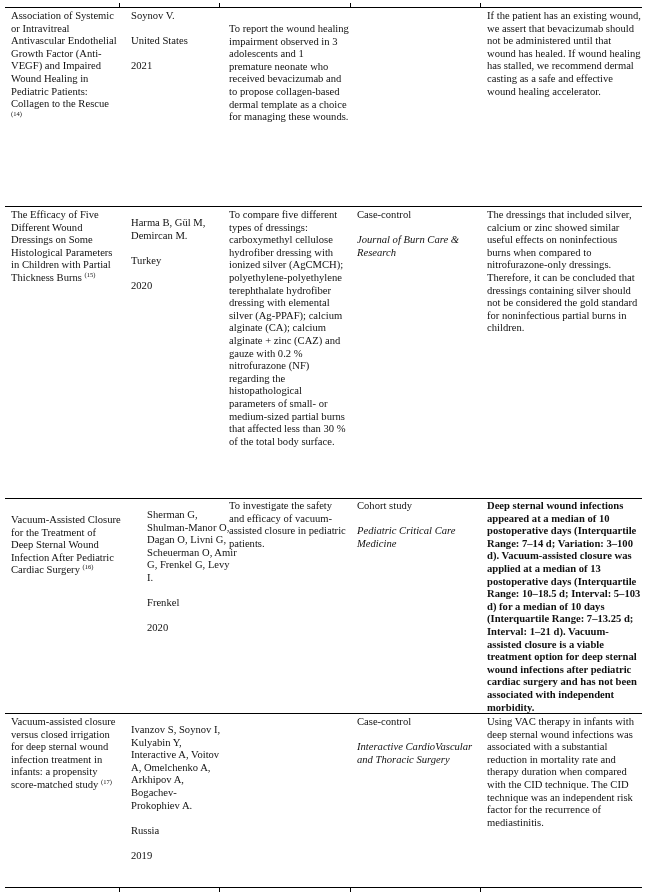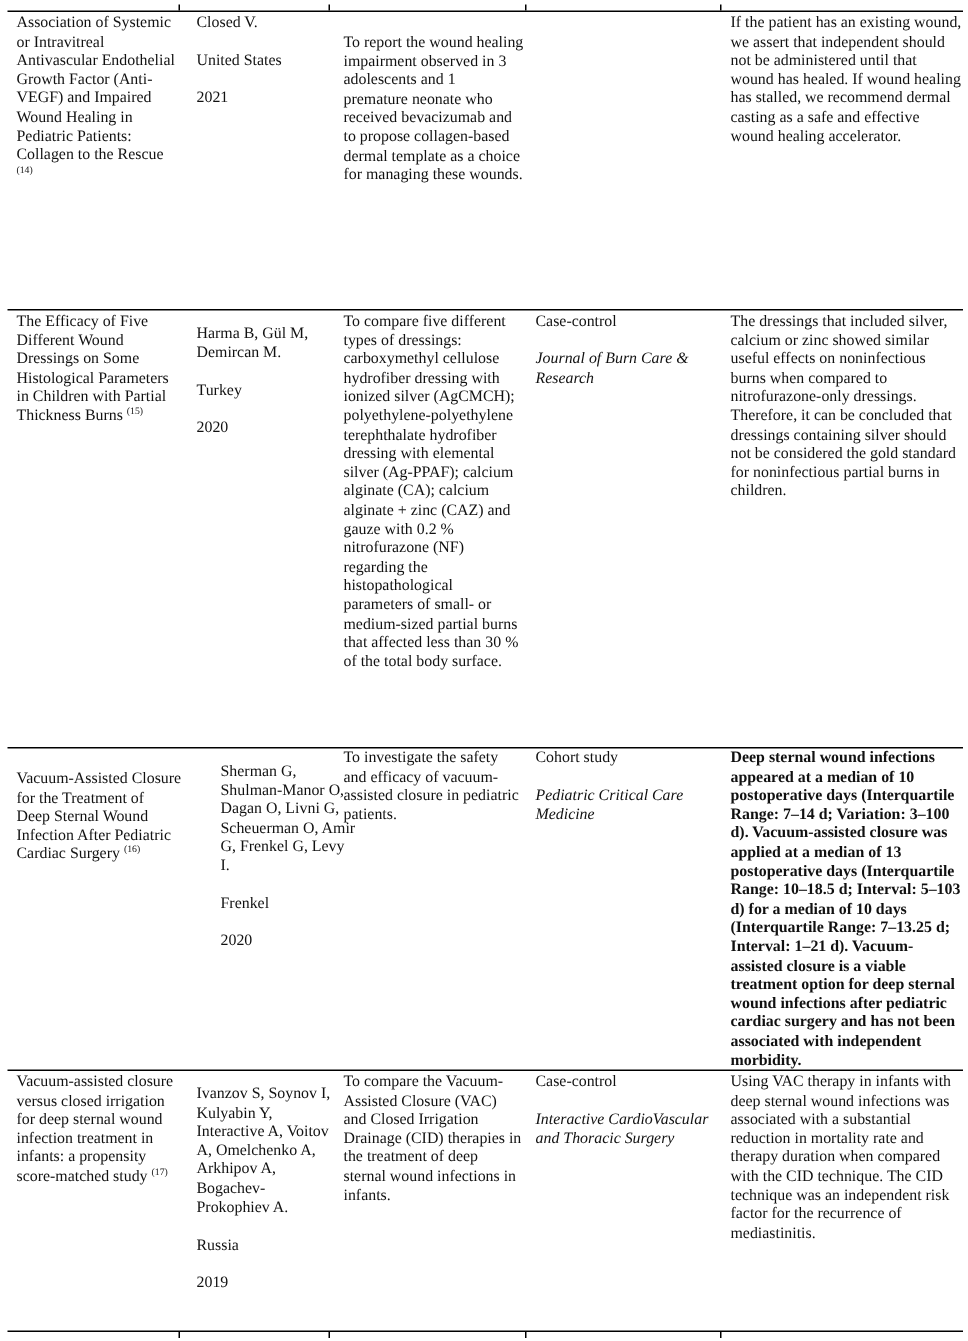--- a/index.html
+++ b/index.html
@@ -32,31 +32,31 @@
   <div class="tick" style="left:214px; top:-4px;"></div>
   <div class="tick" style="left:345px; top:-4px;"></div>
   <div class="tick" style="left:475px; top:-4px;"></div>
 
   <div class="row" style="top:0px; height:199px;">
     <div class="cell c1" style="top:2px;">
       <span>Association of Systemic or Intravitreal Antivascular Endothelial Growth Factor (Anti-VEGF) and Impaired Wound Healing in Pediatric Patients: Collagen to the Rescue</span>
       <sup>(14)</sup>
     </div>
     <div class="cell c2" style="top:2px;">
-      <p class="para">Closed V.</p>
+      <p class="para">Soynov V.</p>
       <div class="gap"></div>
       <p class="para">United States</p>
       <div class="gap"></div>
       <p class="para">2021</p>
     </div>
     <div class="cell c3" style="top:15px;">
       <p class="para">To report the wound healing impairment observed in 3 adolescents and 1 premature neonate who received bevacizumab and to propose collagen-based dermal template as a choice for managing these wounds.</p>
     </div>
     <div class="cell c5" style="top:2px;">
-      <p class="para">If the patient has an existing wound, we assert that independent should not be administered until that wound has healed. If wound healing has stalled, we recommend dermal casting as a safe and effective wound healing accelerator.</p>
+      <p class="para">If the patient has an existing wound, we assert that bevacizumab should not be administered until that wound has healed. If wound healing has stalled, we recommend dermal casting as a safe and effective wound healing accelerator.</p>
     </div>
   </div>
 
   <div class="row" style="top:199px; height:292px;">
     <div class="cell c1" style="top:2px;">
       <span>The Efficacy of Five Different Wound Dressings on Some Histological Parameters in Children with Partial Thickness Burns</span>
       <sup>(15)</sup>
     </div>
     <div class="cell c2" style="top:10px;">
       <p class="para">Harma B, Gül M, Demircan M.</p>
@@ -108,23 +108,20 @@
       <span>Vacuum-assisted closure versus closed irrigation for deep sternal wound infection treatment in infants: a propensity score-matched study</span>
       <sup>(17)</sup>
     </div>
     <div class="cell c2" style="top:10px;">
       <p class="para">Ivanzov S, Soynov I, Kulyabin Y, Interactive A, Voitov A, Omelchenko A, Arkhipov A, Bogachev-Prokophiev A.</p>
       <div class="gap"></div>
       <p class="para">Russia</p>
       <div class="gap"></div>
       <p class="para">2019</p>
     </div>
-    <div class="cell c3" style="top:2px;">
-      <p class="para">To compare the Vacuum-Assisted Closure (VAC) and Closed Irrigation Drainage (CID) therapies in the treatment of deep sternal wound infections in infants.</p>
-    </div>
     <div class="cell c4" style="top:2px;">
       <p class="para">Case-control</p>
       <div class="gap"></div>
       <p class="para it">Interactive CardioVascular and Thoracic Surgery</p>
     </div>
     <div class="cell c5" style="top:2px;">
       <p class="para">Using VAC therapy in infants with deep sternal wound infections was associated with a substantial reduction in mortality rate and therapy duration when compared with the CID technique. The CID technique was an independent risk factor for the recurrence of mediastinitis.</p>
     </div>
   </div>
 

